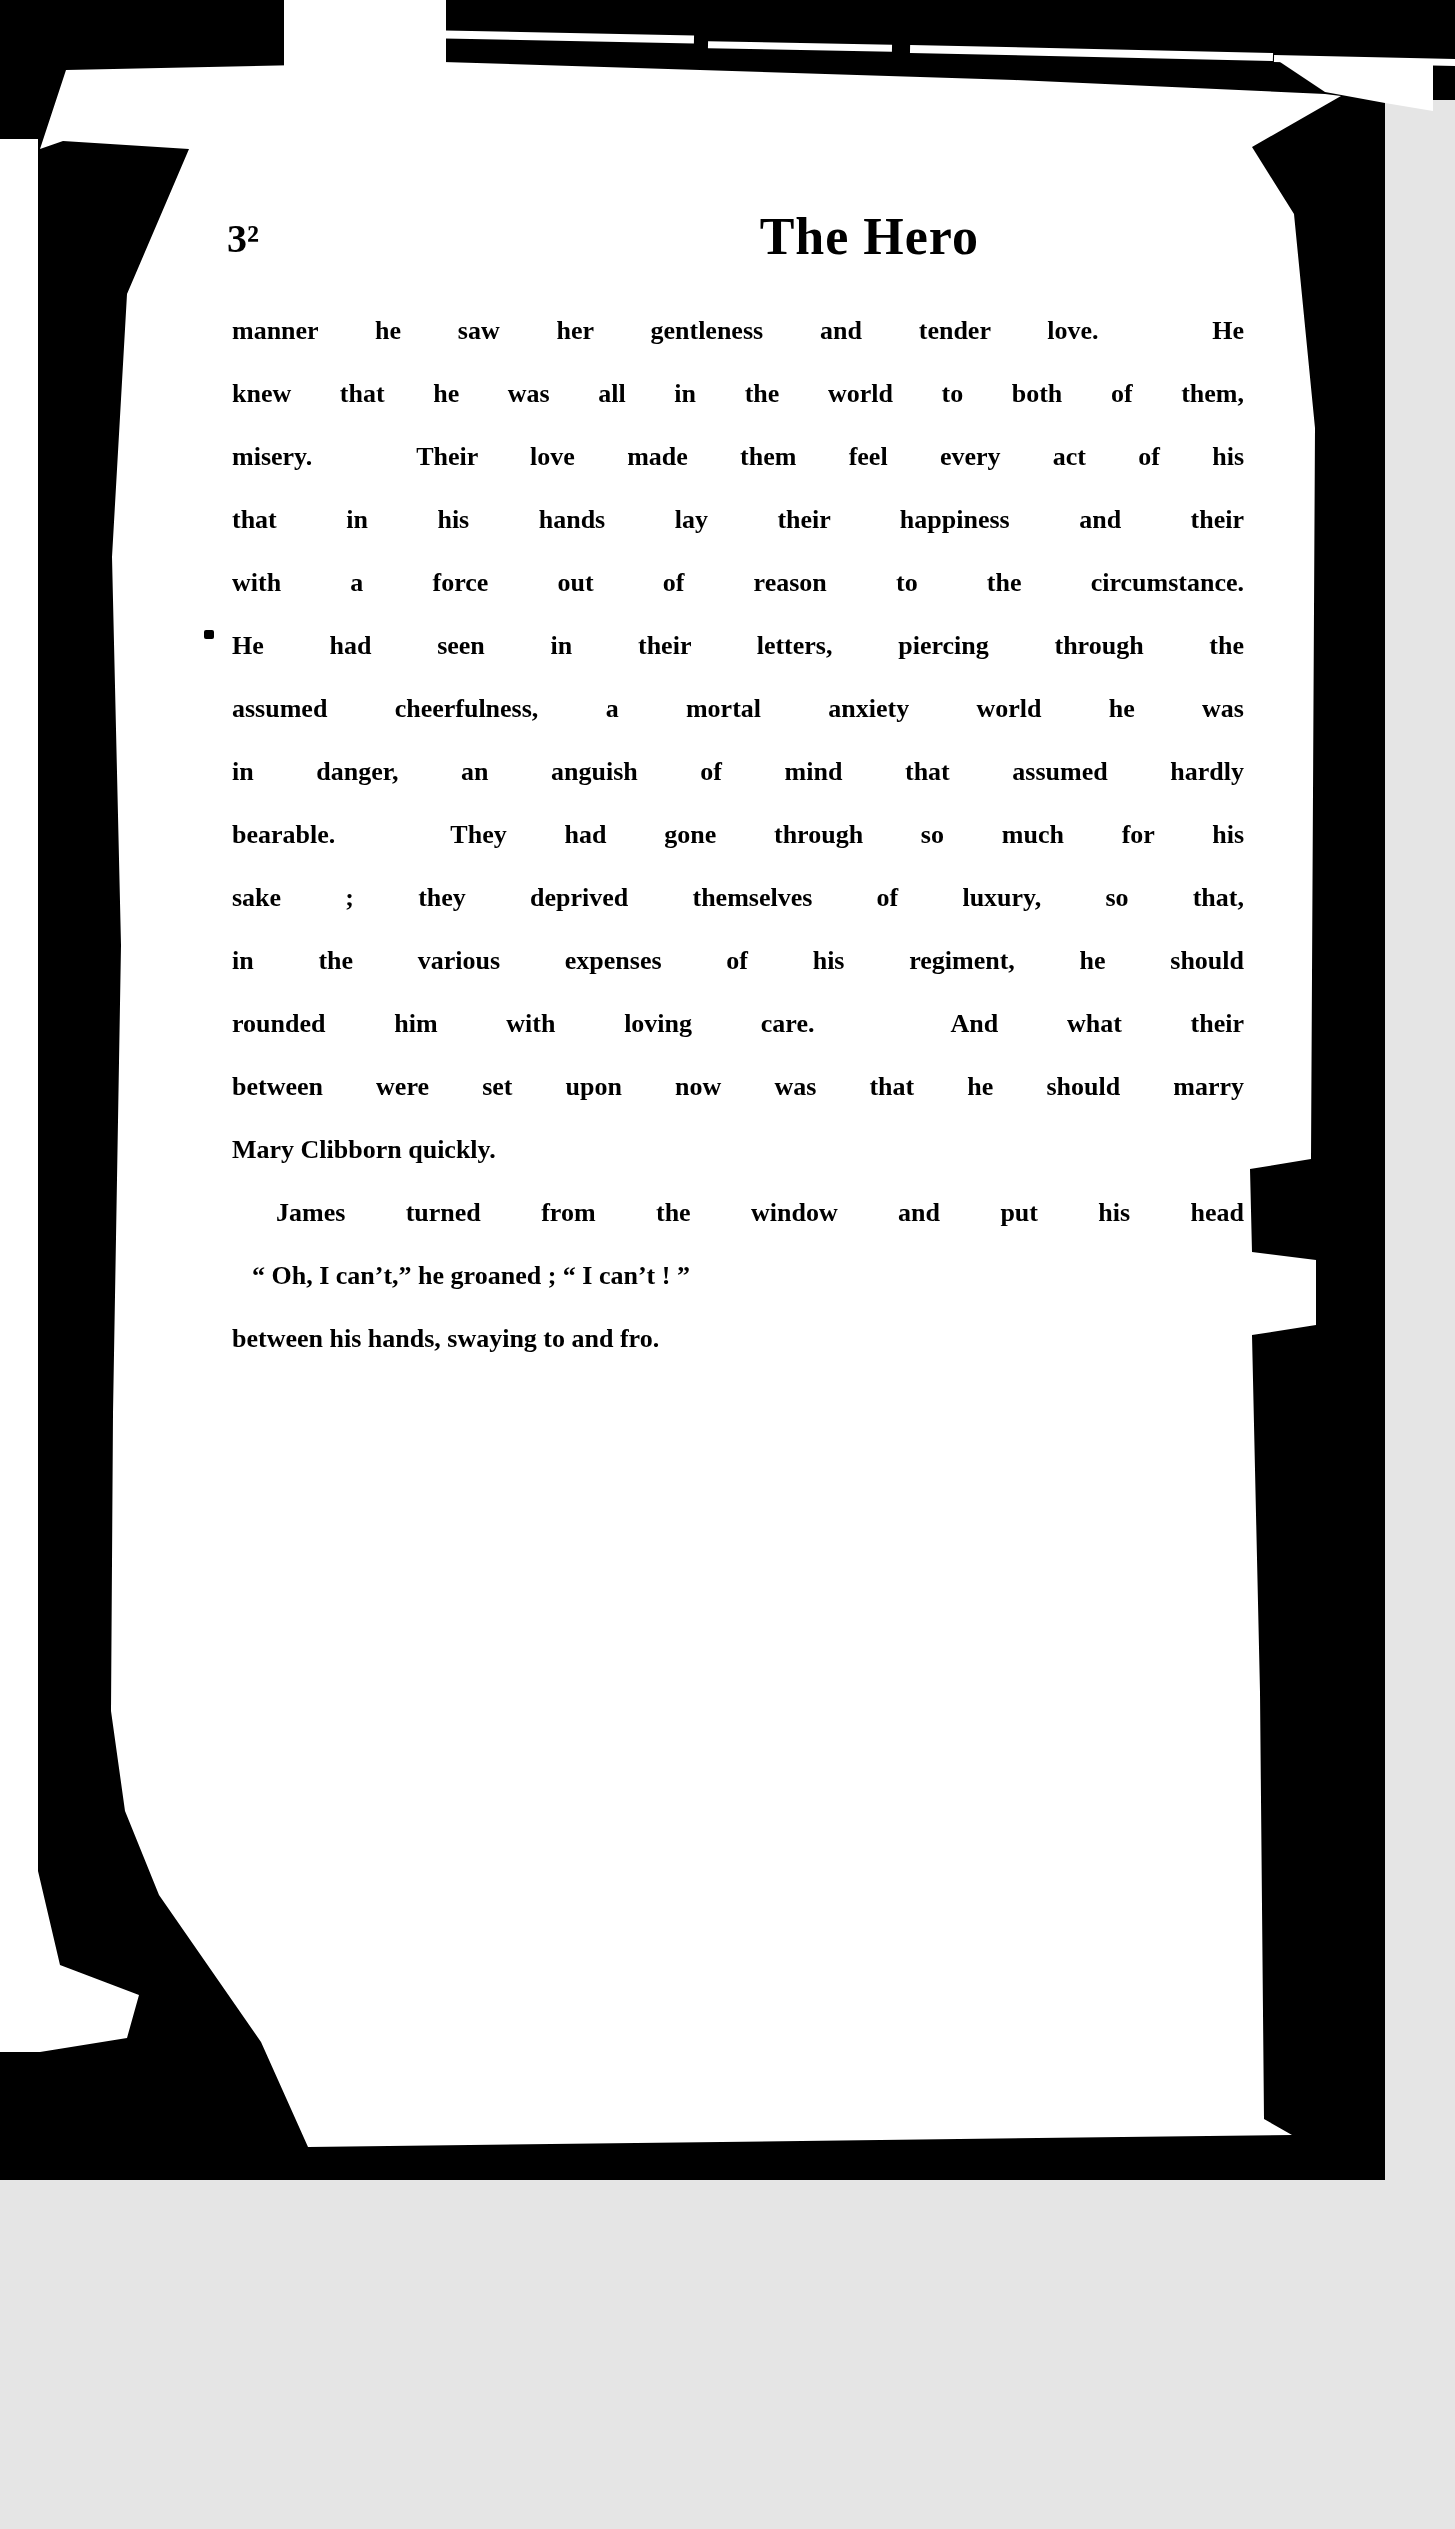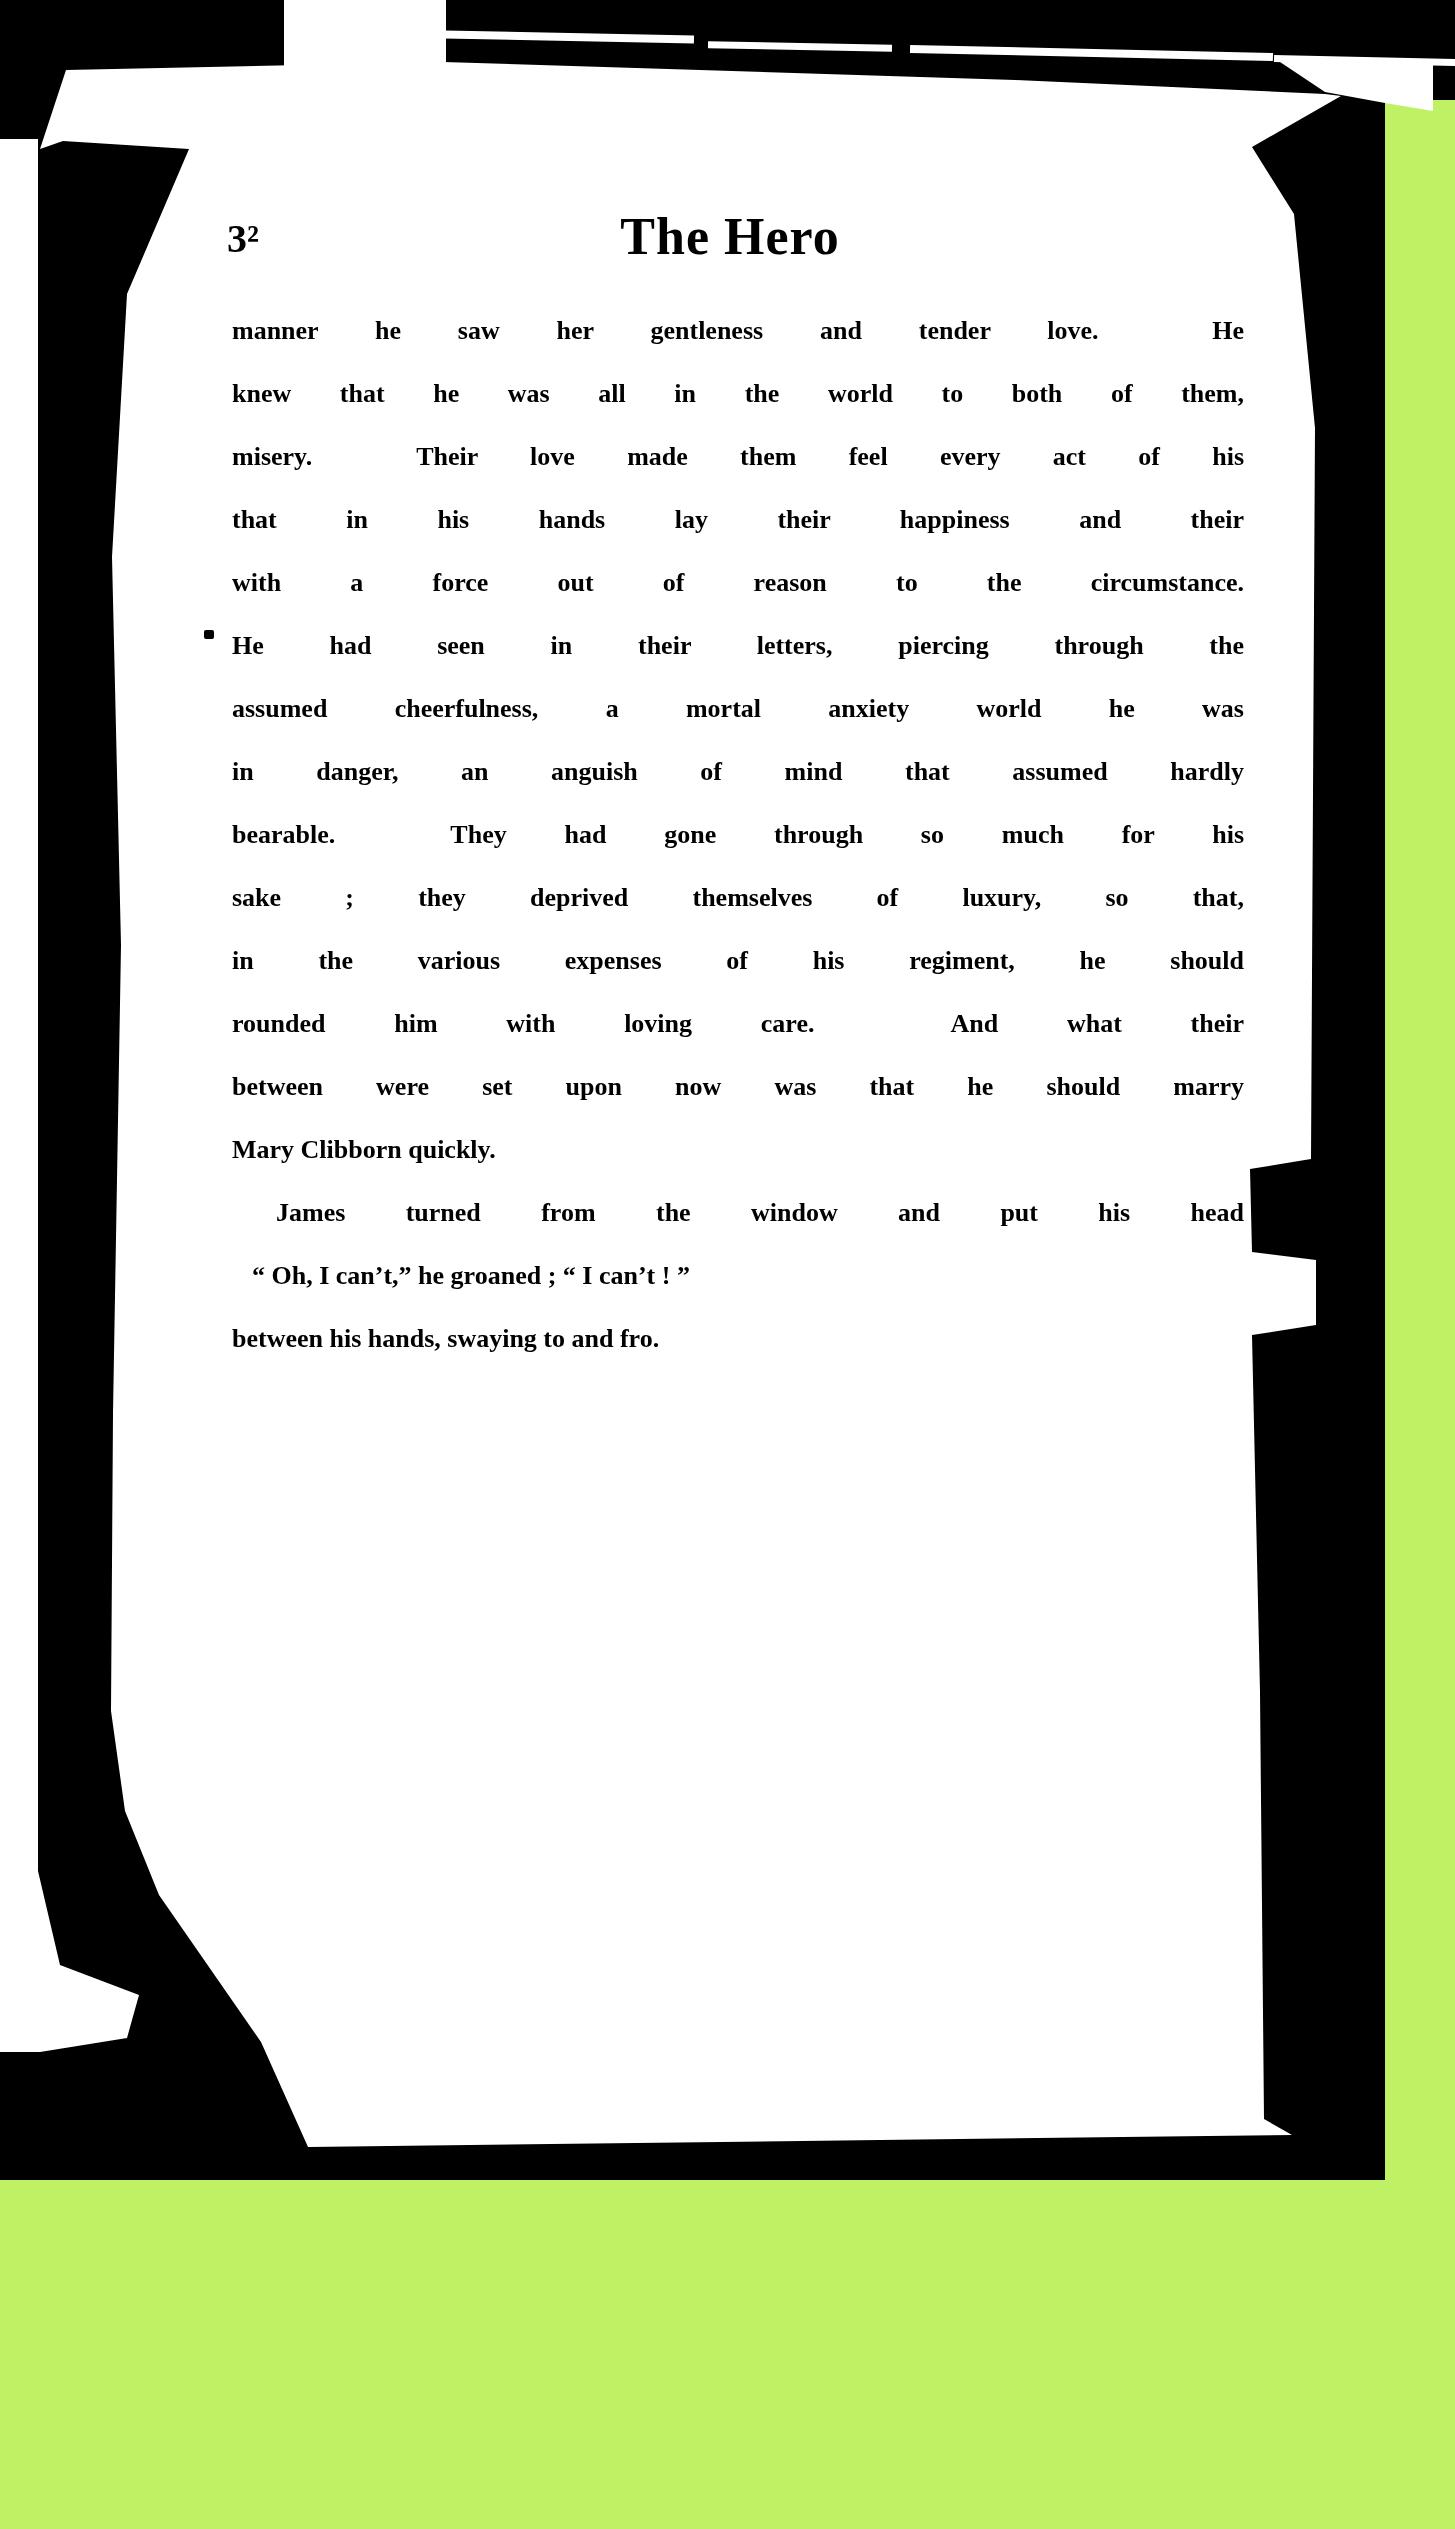--- a/index.html
+++ b/index.html
@@ -1,19 +1,19 @@
 <!DOCTYPE html>
 <html><head>
 <meta charset="utf-8">
 <style>
   html,body{margin:0;padding:0;background:#ffffff;}
   .canvas{
     position:relative;
     width:1456px;height:2529px;
-    background:#bef264;
+    background:#e5e5e5;
     overflow:hidden;
     font-family:"Liberation Serif","DejaVu Serif",serif;
   }
   .abs{position:absolute;}
   
   .black-top{left:0;top:0;width:1456px;height:100px;background:#000;}
   .black-main{left:0;top:100px;width:1385px;height:2080px;background:#000;}
   
   .page{
     left:0;top:0;width:1456px;height:2529px;background:#fff;
@@ -36,21 +36,21 @@
   .s3{left:910px;top:49px;width:363px;height:8px;transform:rotate(1.3deg);}
   .s4{left:1274px;top:57px;width:182px;height:7px;transform:rotate(1.2deg);}
   .band-wedge{
     left:0;top:0;width:1456px;height:129px;background:#fff;
     clip-path:polygon(1274px 58px,1433px 60px,1433px 111px,1385px 103px,1325px 92px);
   }
   
   .ink{color:#000;}
   .page-number{left:227px;top:219px;font-size:40px;font-weight:bold;line-height:1;}
   .running-header{
-    left:481px;top:211px;width:498px;text-align:center;
+    left:481px;top:211px;width:498px;text-align:right;
     font-size:52px;font-weight:bold;line-height:52px;letter-spacing:1px;
   }
   .body-text{
     left:232px;top:299px;width:1012px;
     font-size:26px;line-height:63px;font-weight:bold;
   }
   .line{
     text-align:justify;text-align-last:justify;-moz-text-align-last:justify;
     height:63px;overflow:hidden;
   }

